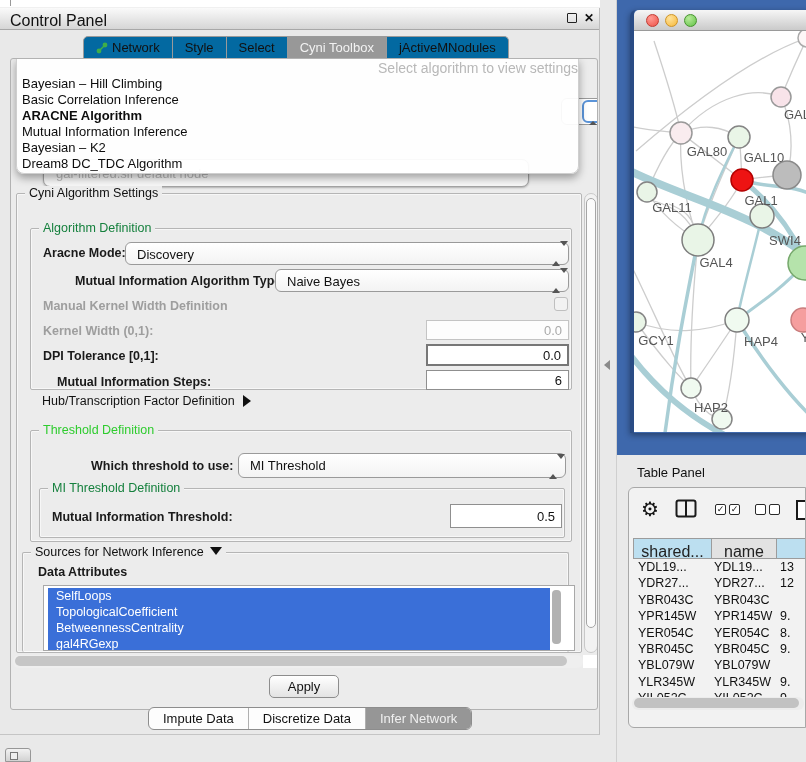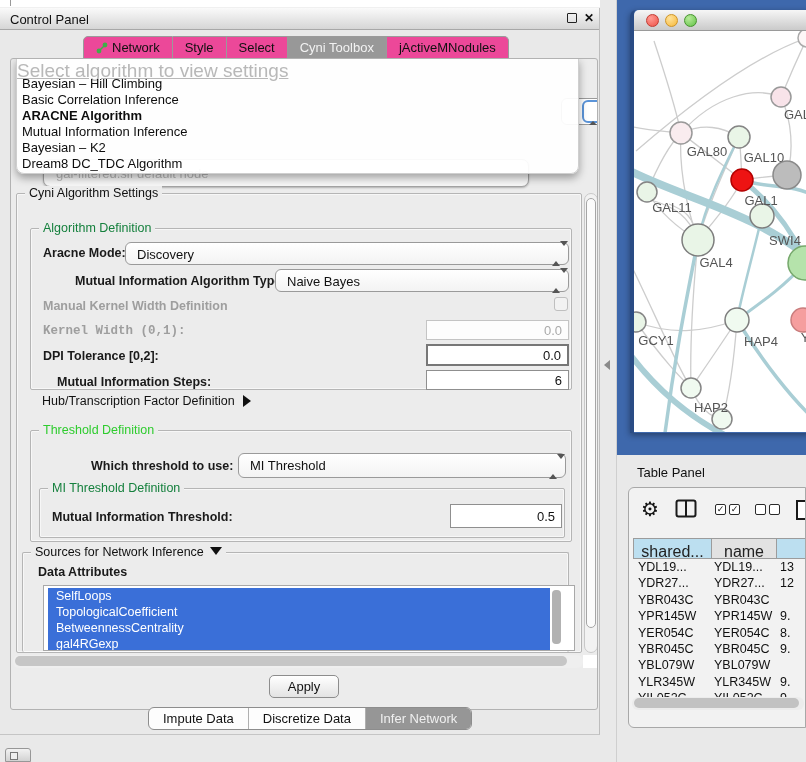--- a/index.html
+++ b/index.html
@@ -6,48 +6,48 @@
   body { font-family:"Liberation Sans", sans-serif; background:#e9e9e9; }
   .screen { position:relative; width:806px; height:762px; overflow:hidden; background:#e9e9e9; }
 
   
   .top-strip { position:absolute; left:0; top:0; width:617px; height:8px; background:#ffffff; border-bottom:1px solid #f0f0f0; }
   .top-tick { position:absolute; left:10px; top:0; width:1px; height:6px; background:#999; }
 
   
   .control-panel { position:absolute; left:0; top:8px; width:600px; height:727px; background:#e9e9e9; border-right:1px solid #bdbdbd; border-bottom:1px solid #c5c5c5; }
   .cp-titlebar { position:absolute; left:0; top:0; width:100%; height:22px; background:linear-gradient(#fafafa,#d6d6d6); border-bottom:1px solid #a8a8a8; }
-  .cp-title { position:absolute; left:10px; top:4px; font-size:13px; color:#111; }
+  .cp-title { position:absolute; left:10px; top:4px; font-size:16px; color:#111; }
   .cp-float { position:absolute; right:22px; top:5px; width:10px; height:10px; border:1.5px solid #222; border-radius:1px; }
   .cp-close { position:absolute; right:5px; top:3px; font-size:12px; font-weight:bold; color:#111; }
 
   
   .tabbar { position:absolute; left:83px; top:28px; height:23px; display:flex; }
-  .tab { background:#ec4899; border:1px solid #9a9a9a; border-left:none; padding:3px 12px 0 12px; font-size:13px; color:#111; height:23px; }
+  .tab { background:#0369a1; border:1px solid #9a9a9a; border-left:none; padding:3px 12px 0 12px; font-size:13px; color:#111; height:23px; }
   .tab.first { border-left:1px solid #9a9a9a; border-radius:5px 0 0 0; display:flex; align-items:flex-start; gap:4px; padding-top:3px; }
   .tab.last { border-radius:0 5px 0 0; }
   .tab.selected { background:#989898; color:#f2f2f2; }
   .net-icon { display:inline-block; margin-top:2px; }
 
   
   .cp-main { position:absolute; left:10px; top:50px; width:588px; height:652px; background:#ececec; border:1px solid #b2b2b2; border-radius:3px; overflow:hidden; }
 
   
   .frag-combo { position:absolute; left:550px; top:39px; width:52px; height:27px; background:#fff; border:1px solid #9a9a9a; border-radius:6px; }
   .frag-blue { position:absolute; left:20px; top:1px; width:21px; height:23px; border:2px solid #5b94d8; border-radius:6px; background:#fff; }
   .frag-blue .arrows { position:absolute; left:5px; top:2px; }
 
   
   .ghost-combo { position:absolute; left:32px; top:100px; width:486px; height:28px; background:#f7f7f7; border:1px solid #a3a3a3; border-radius:7px; box-shadow:0 1px 2px rgba(0,0,0,0.25); }
   .ghost-combo span { position:absolute; left:12px; top:6px; font-size:13px; color:#b9b9b9; }
 
   
   .dropdown { position:absolute; left:5px; top:-1px; width:563px; height:116px; background:rgba(255,255,255,0.93);
       border:1px solid #cfcfcf; border-radius:0 0 8px 8px; box-shadow:0 4px 9px rgba(0,0,0,0.35); z-index:50; }
-  .dd-placeholder { height:17px; text-align:left; font-size:19px; color:#b8b8b8; padding-top:1px;text-decoration:underline; }
+  .dd-placeholder { height:17px; text-align:right; font-size:14px; color:#b8b8b8; padding-top:1px; }
   .dd-item { height:16px; line-height:16px; padding-left:5px; font-size:13px; color:#0d0d0d; }
   .dd-item.bold { font-weight:bold; }
 
   
   .gbox { position:absolute; border:1px solid #b5b5b5; border-radius:2px; box-shadow:inset 0 0 0 1px rgba(255,255,255,0.6); }
   .gtitle { position:absolute; top:-8px; left:8px; background:#ececec; padding:0 4px; font-size:12.5px; color:#111; white-space:nowrap; }
   .gtitle.blue { color:#15803d; }
   .gtitle.green { color:#2ecc2e; }
 
   .lbl { position:absolute; font-size:12.5px; font-weight:bold; color:#1a1a1a; white-space:nowrap; }
@@ -202,24 +202,24 @@
 
           <span class="lbl" style="left:12px; top:45px;padding-left:32px;">Mutual Information Algorithm Type:</span>
           <div class="combo" style="left:244px; top:40px; width:294px; height:23px;">
             <span class="val">Naive Bayes</span>
             <span class="arrows"><span class="arr-up"></span><span class="arr-dn"></span></span>
           </div>
 
           <span class="lbl disabled" style="left:12px; top:70px;">Manual Kernel Width Definition</span>
           <span class="checkbox" style="left:523px; top:68px;"></span>
 
-          <span class="lbl disabled" style="left:12px; top:95px;font-family:Liberation Mono, monospace;">Kernel Width (0,1):</span>
+          <span class="lbl disabled" style="left:12px; top:95px;">Kernel Width (0,1):</span>
           <div class="tfield dim" style="left:395px; top:91px; width:143px; height:20px;">0.0</div>
 
-          <span class="lbl" style="left:12px; top:120px;">DPI Tolerance [0,2]:</span>
+          <span class="lbl" style="left:12px; top:120px;">DPI Tolerance [0,1]:</span>
           <div class="tfield strong" style="left:395px; top:115px; width:143px; height:22px;">0.0</div>
 
           <span class="lbl" style="left:12px; top:146px;padding-left:14px;">Mutual Information Steps:</span>
           <div class="tfield plain" style="left:395px; top:141px; width:143px; height:20px;">6</div>
         </div>
 
         <div class="hub-row">
           <span>Hub/Transcription Factor Definition</span><span class="tri-right"></span>
         </div>
 

